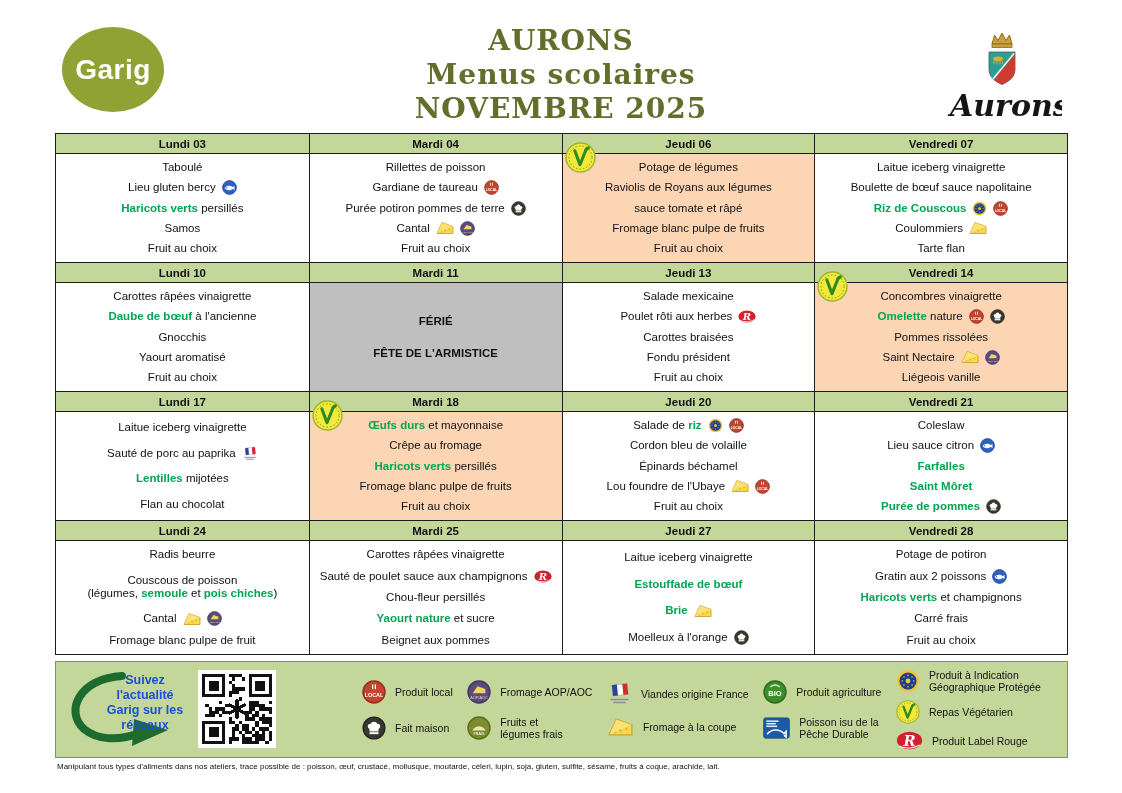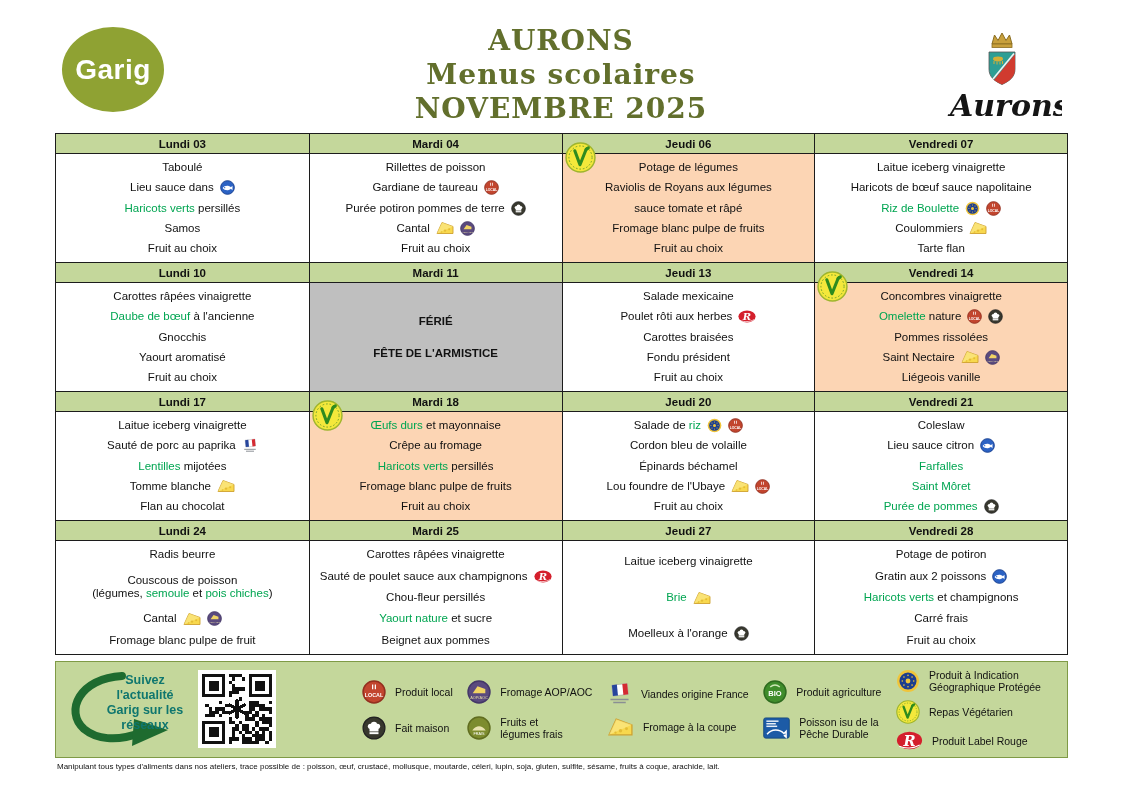--- a/index.html
+++ b/index.html
@@ -27,40 +27,40 @@
   .body-row{display:grid;grid-template-columns:repeat(4,1fr);height:108px;}
   .week:nth-child(4) .body-row{height:113px;}
   .day-cell{position:relative;border-left:1px solid #1c1c1c;display:flex;flex-direction:column;
       padding:3px 4px;box-sizing:border-box;background:#fff;}
   .body-row .day-cell:first-child{border-left:none;}
   .day-cell.orange{background:#fcd5b4;}
   .day-cell.gray{background:#bfbfbf;}
   .item{flex:1 1 0;display:flex;align-items:center;justify-content:center;gap:6px;font-size:11.5px;min-height:0;}
   .item-text{text-align:center;}
   .item-line{line-height:13px;}
-  .g{color:#00a551;font-weight:normal;}
+  .g{color:#00a551;font-weight:bold;}
   .special{flex:1;display:flex;flex-direction:column;justify-content:center;gap:20px;
       text-align:center;font-weight:bold;font-size:11.5px;}
 
   
   .ic{display:inline-flex;align-items:center;flex:0 0 auto;}
   .ic svg{width:15px;height:15px;display:block;}
   .ic-cheese svg{width:18px;height:14px;}
   .ic-labelrouge svg{width:18px;height:13px;}
   .ic-vpf svg{width:16px;height:15px;}
   .veg-badge{position:absolute;top:-12px;left:2px;z-index:3;}
   .veg-badge svg{width:31px;height:31px;}
 
   
   .legend{position:absolute;left:55px;top:661px;width:1013px;height:97px;background:#c4d79b;
       border:1px solid #7f9a46;box-sizing:border-box;display:flex;}
   .follow{position:relative;width:272px;height:100%;flex:0 0 auto;}
   .follow-arrow{position:absolute;left:2px;top:5px;width:130px;height:86px;}
   .follow-text{position:absolute;left:36px;top:11px;width:106px;text-align:center;font-weight:bold;
-      font-size:12.5px;line-height:15px;color:#0f766e;white-space:pre-line;}
+      font-size:12.5px;line-height:15px;color:#1d4ed8;white-space:pre-line;}
   .qr{position:absolute;left:142px;top:8px;width:70px;height:70px;background:#fff;padding:4px;}
   .qr svg{width:70px;height:70px;display:block;}
   .legend-columns{flex:1;display:flex;justify-content:space-between;align-items:center;
       padding:0 26px 0 34px;}
   .lcol{display:flex;flex-direction:column;justify-content:center;gap:12px;}
   .lcol:last-child{gap:7px;}
   .litem{display:flex;align-items:center;gap:9px;font-size:10.5px;line-height:12px;}
   .llabel{white-space:pre-line;}
   .litem .ic svg{width:24px;height:24px;}
   .litem .ic-cheese svg{width:27px;height:20px;}
@@ -114,21 +114,21 @@
         </div>
         <div class="body-row">
           <div class="day-cell">
             <div class="item" style="flex-grow: 1;">
               <div class="item-text">
                 <div class="item-line"><span>Taboulé</span></div>
               </div>
             </div>
             <div class="item" style="flex-grow: 1;">
               <div class="item-text">
-                <div class="item-line"><span>Lieu sauce dans</span></div>
+                <div class="item-line"><span>Lieu gluten bercy</span></div>
               </div>
               <span class="ic ic-peche">
                 <svg viewBox="0 0 16 16">
                   <circle cx="8" cy="8" r="7.3" fill="#2b62c4" stroke="#173f8f" stroke-width="1"></circle>
                   <path d="M2.8 8.6c2.2-3 6.2-3.4 8.8-.9l1.7-1.6v4.8l-1.7-1.5c-2.6 2.4-6.6 2-8.8-.8z" fill="#fff"></path>
                   <circle cx="5" cy="8.2" r=".7" fill="#2b62c4"></circle>
                 </svg>
               </span>
             </div>
             <div class="item" style="flex-grow: 1;">
@@ -243,26 +243,26 @@
             </div>
           </div>
           <div class="day-cell">
             <div class="item" style="flex-grow: 1;">
               <div class="item-text">
                 <div class="item-line"><span>Laitue iceberg vinaigrette</span></div>
               </div>
             </div>
             <div class="item" style="flex-grow: 1;">
               <div class="item-text">
-                <div class="item-line"><span>Haricots de bœuf sauce napolitaine</span></div>
-              </div>
-            </div>
-            <div class="item" style="flex-grow: 1;">
-              <div class="item-text">
-                <div class="item-line"><span class="g">Riz de Boulette</span></div>
+                <div class="item-line"><span>Boulette de bœuf sauce napolitaine</span></div>
+              </div>
+            </div>
+            <div class="item" style="flex-grow: 1;">
+              <div class="item-text">
+                <div class="item-line"><span class="g">Riz de Couscous</span></div>
               </div>
               <span class="ic ic-igp">
                 <svg viewBox="0 0 16 16">
                   <circle cx="8" cy="8" r="7.3" fill="#f0c53a"></circle>
                   <circle cx="8" cy="8" r="5.7" fill="#1d3e8f"></circle>
                   <g fill="#f0c53a">
                     <circle cx="11.8" cy="8" r=".55"></circle>
                     <circle cx="10.7" cy="10.7" r=".55"></circle>
                     <circle cx="8" cy="11.8" r=".55"></circle>
                     <circle cx="5.3" cy="10.7" r=".55"></circle>
@@ -476,34 +476,20 @@
                 </svg>
               </span>
             </div>
             <div class="item" style="flex-grow: 1;">
               <div class="item-text">
                 <div class="item-line"><span class="g">Lentilles</span><span> mijotées</span></div>
               </div>
             </div>
             <div class="item" style="flex-grow: 1;">
               <div class="item-text">
-                <div class="item-line"><span>Tomme blanche</span></div>
-              </div>
-              <span class="ic ic-cheese">
-                <svg viewBox="0 0 18 14">
-                  <polygon points="1,12.5 17,12.5 17,5.5 6,1.5" fill="#f8d84e" stroke="#cfa22f" stroke-width=".9"></polygon>
-                  <polygon points="1,12.5 17,5.5 6,1.5" fill="#fae98b" opacity=".65"></polygon>
-                  <circle cx="9" cy="9.6" r="1.2" fill="#e4bd36"></circle>
-                  <circle cx="13.2" cy="8.2" r="1" fill="#e4bd36"></circle>
-                  <circle cx="5.5" cy="11" r=".8" fill="#e4bd36"></circle>
-                </svg>
-              </span>
-            </div>
-            <div class="item" style="flex-grow: 1;">
-              <div class="item-text">
                 <div class="item-line"><span>Flan au chocolat</span></div>
               </div>
             </div>
           </div>
           <div class="day-cell orange">
             <span class="ic ic-veg veg-badge">
               <svg viewBox="0 0 30 30">
                 <circle cx="15" cy="15" r="14" fill="#f4e83b" stroke="#9fb52e" stroke-width="1.4"></circle>
                 <circle cx="15" cy="15" r="11.2" fill="none" stroke="#57922c" stroke-width=".8" stroke-dasharray="1.6 1.8"></circle>
                 <path d="M9.5 8.5l5 13.5 6-15" fill="none" stroke="#2f8b1e" stroke-width="3" stroke-linecap="round" stroke-linejoin="round"></path>
@@ -727,20 +713,25 @@
             <div class="item" style="flex-grow: 1;">
               <div class="item-text">
                 <div class="item-line"><span>Beignet aux pommes</span></div>
               </div>
             </div>
           </div>
           <div class="day-cell">
             <div class="item" style="flex-grow: 1;">
               <div class="item-text">
                 <div class="item-line"><span>Laitue iceberg vinaigrette</span></div>
+              </div>
+            </div>
+            <div class="item" style="flex-grow: 1;">
+              <div class="item-text">
+                <div class="item-line"><span class="g">Estouffade de bœuf</span></div>
               </div>
             </div>
             <div class="item" style="flex-grow: 1;">
               <div class="item-text">
                 <div class="item-line"><span class="g">Brie</span></div>
               </div>
               <span class="ic ic-cheese">
                 <svg viewBox="0 0 18 14">
                   <polygon points="1,12.5 17,12.5 17,5.5 6,1.5" fill="#f8d84e" stroke="#cfa22f" stroke-width=".9"></polygon>
                   <polygon points="1,12.5 17,5.5 6,1.5" fill="#fae98b" opacity=".65"></polygon>

